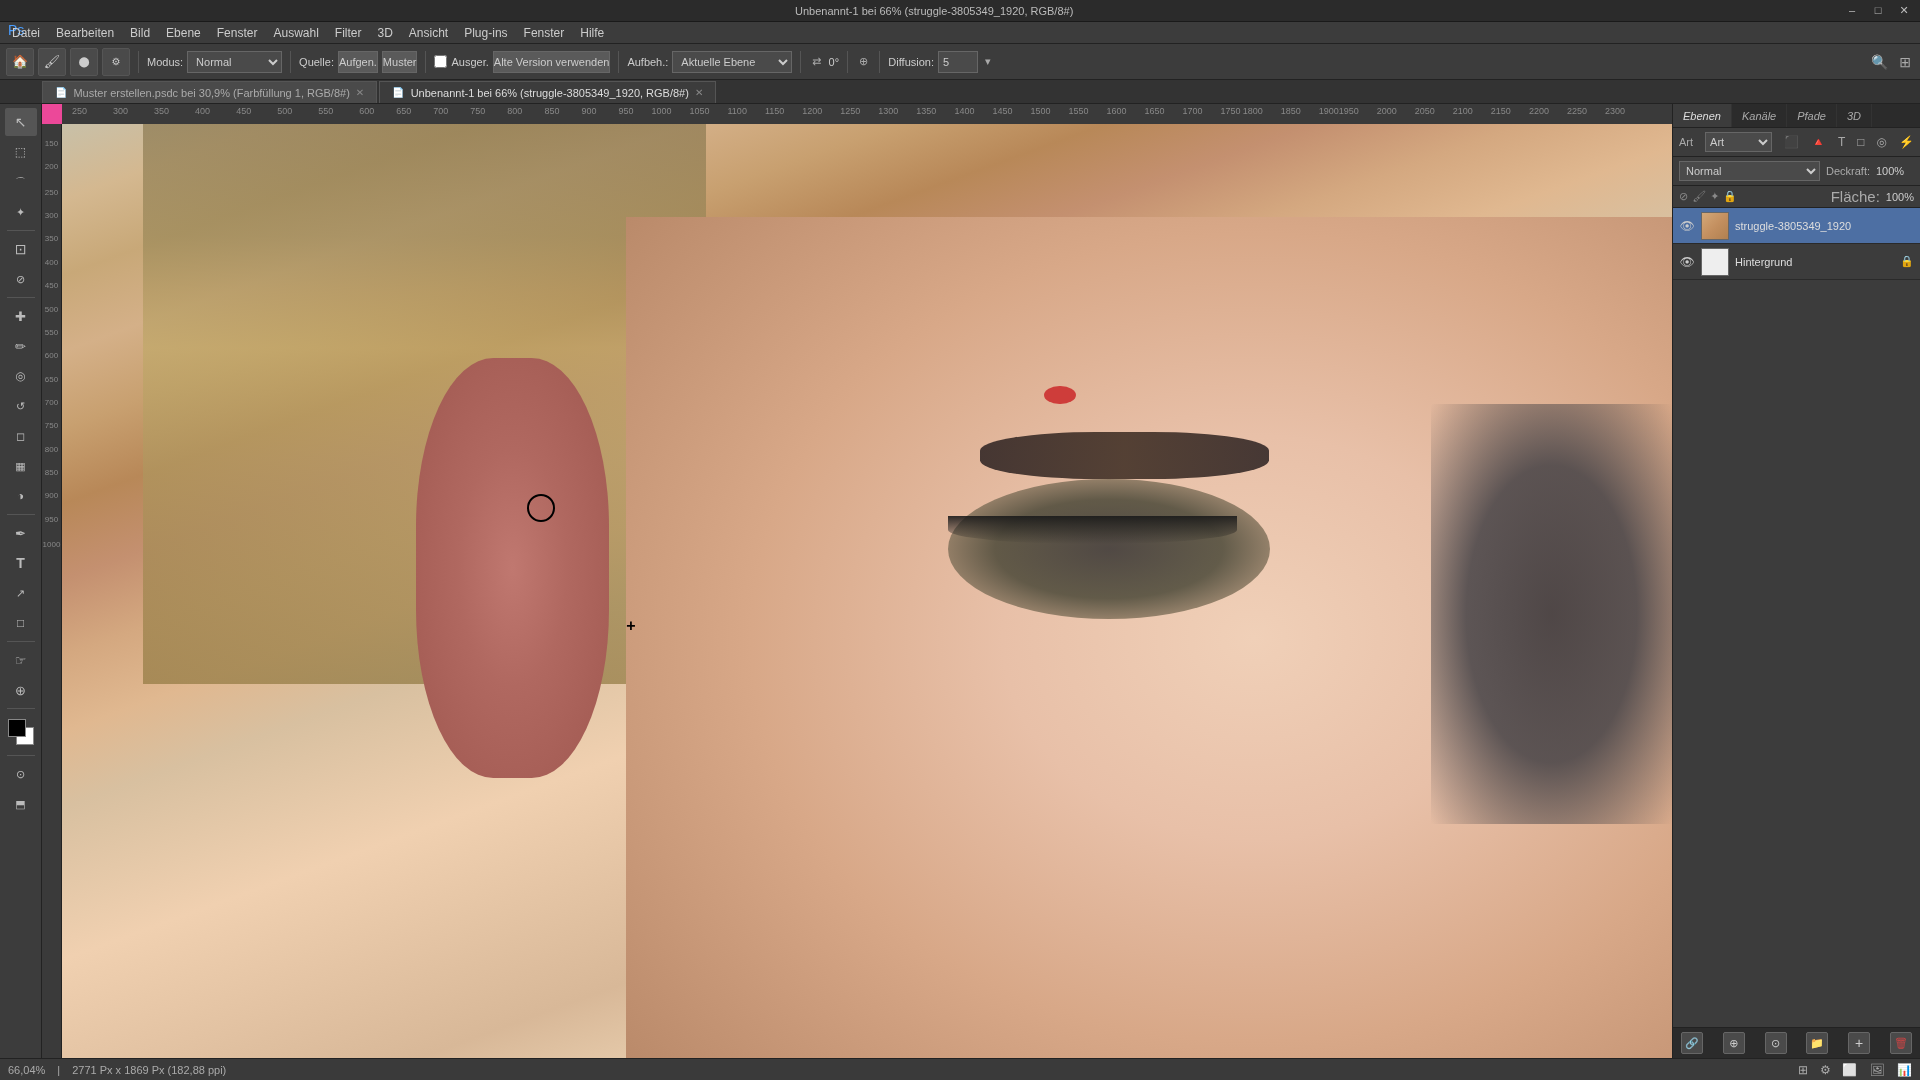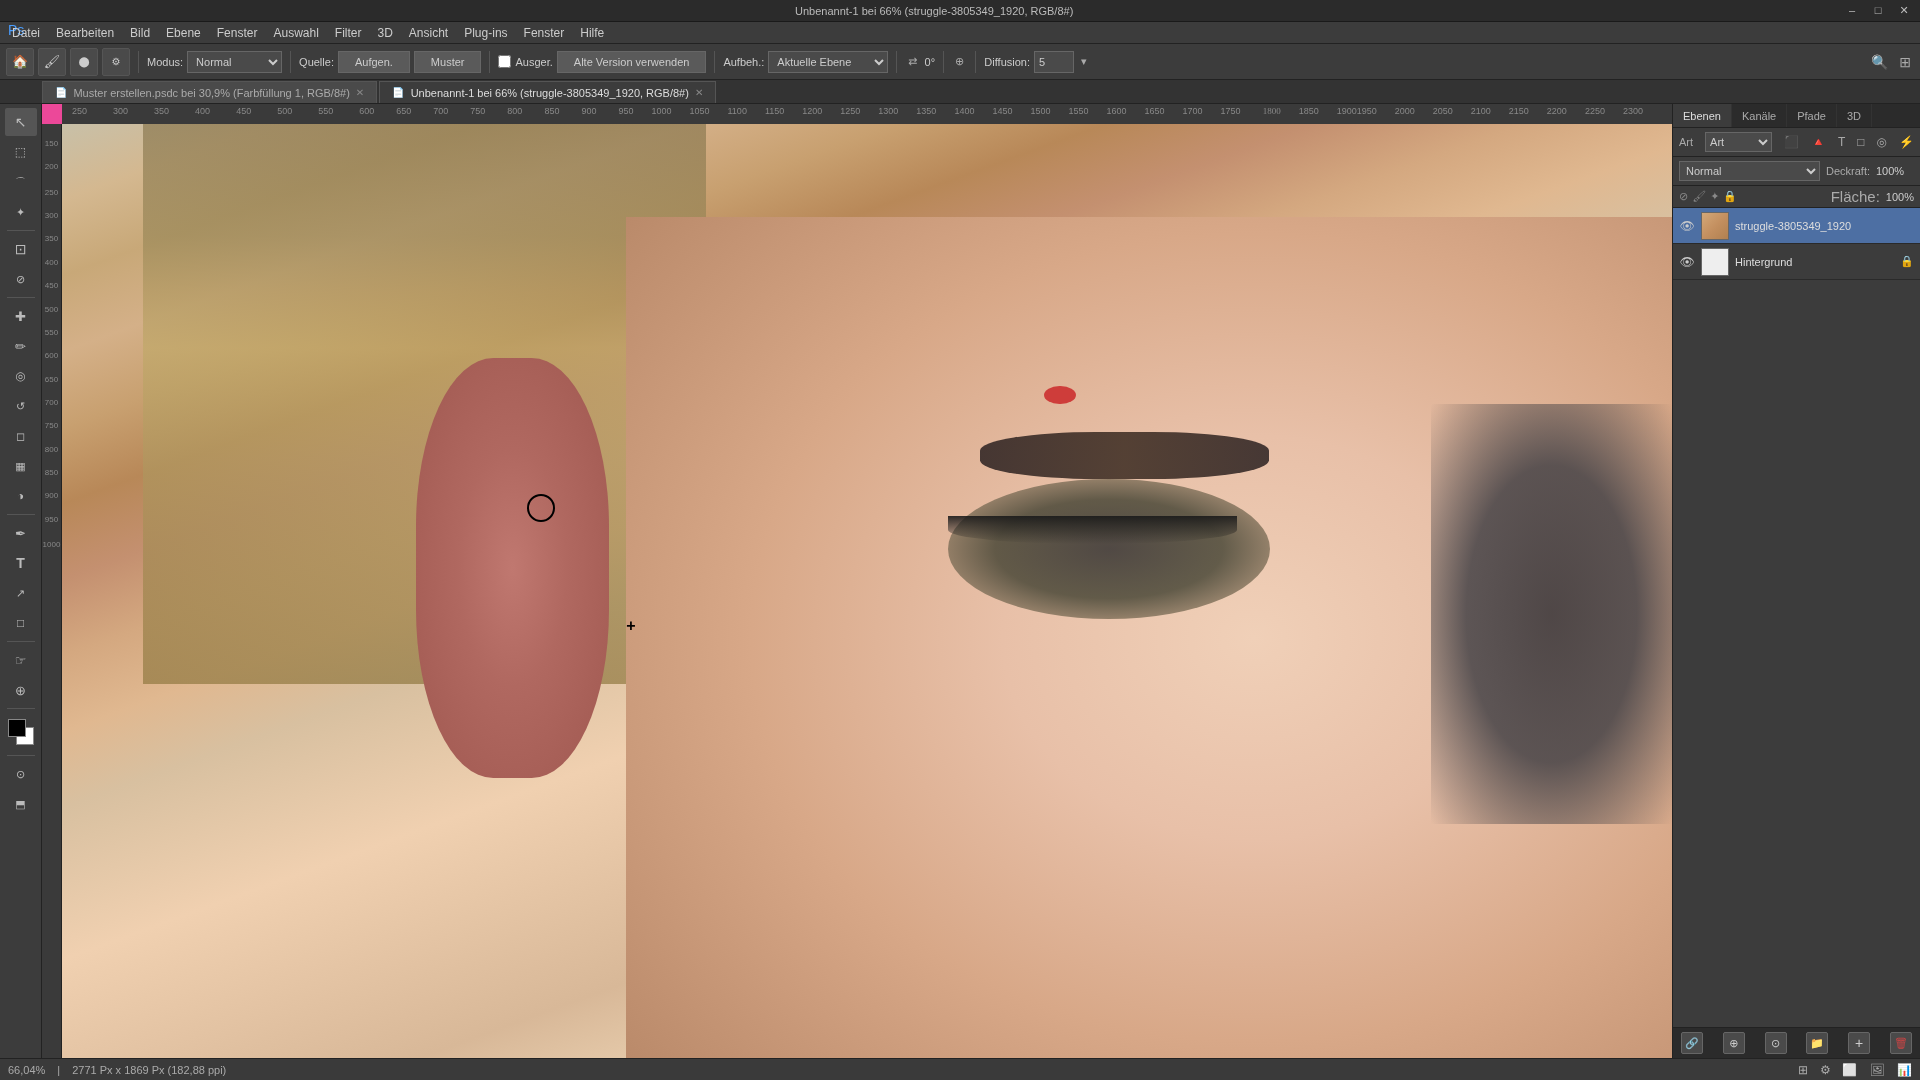--- a/index.html
+++ b/index.html
@@ -40,21 +40,21 @@
     .toolbar-select {
       height: 22px; background: #4a4a4a; border: 1px solid #666; color: #ccc;
       font-size: 11px; padding: 0 4px; cursor: pointer; min-width: 80px;
     }
     .toolbar-input {
       height: 22px; background: #4a4a4a; border: 1px solid #666; color: #ccc;
       font-size: 11px; padding: 0 4px; width: 40px;
     }
     .toolbar-text-btn {
       height: 22px; background: #5a5a5a; border: 1px solid #666; color: #ccc;
-      font-size: 11px; padding: 0 16px; cursor: pointer; white-space: nowrap;
+      font-size: 11px; padding: 0 0; cursor: pointer; white-space: nowrap;
     }
     .toolbar-icon-sm { font-size: 11px; color: #aaa; cursor: pointer; padding: 0 3px; }
 
     
     #tabbar {
       width: 100%; height: 24px; background: #333;
       display: flex; align-items: flex-end; padding: 0 42px;
       border-bottom: 1px solid #222;
     }
     .tab {
@@ -117,21 +117,21 @@
       display: flex; align-items: center; justify-content: center;
     }
     .cursor-cross::before { content: '+'; font-size: 16px; color: #000; font-weight: bold; }
 
     
     #right-panel {
       width: 248px; background: #3c3c3c; border-left: 1px solid #222;
       display: flex; flex-direction: column;
     }
     #panel-tabs {
-      display: flex; height: 24px; background: #2b2b2b; border-bottom: 1px solid #222;
+      display: flex; height: 24px; background: #2b2b2b; border-bottom: 1px solid #222; font-style: italic;
     }
     .panel-tab {
       padding: 0 10px; font-size: 11px; color: #aaa; cursor: pointer;
       display: flex; align-items: center; border-right: 1px solid #333;
     }
     .panel-tab.active { color: #ddd; background: #3c3c3c; }
 
     #layers-panel { flex: 1; display: flex; flex-direction: column; }
     #layers-toolbar {
       display: flex; align-items: center; padding: 4px 6px; gap: 12px;
@@ -342,21 +342,21 @@
         <span style="margin-left:18px;">1300</span>
         <span style="margin-left:18px;">1350</span>
         <span style="margin-left:18px;">1400</span>
         <span style="margin-left:18px;">1450</span>
         <span style="margin-left:18px;">1500</span>
         <span style="margin-left:18px;">1550</span>
         <span style="margin-left:18px;">1600</span>
         <span style="margin-left:18px;">1650</span>
         <span style="margin-left:18px;">1700</span>
         <span style="margin-left:18px;">1750</span>
-        <span style="margin-left:22px;font-family:Liberation Serif, serif;">1800</span>
+        <span style="margin-left:2px;">1800</span>
         <span style="margin-left:18px;">1850</span>
         <span style="margin-left:18px;">1900</span>
         <span style="">1950</span>
         <span style="margin-left:18px;">2000</span>
         <span style="margin-left:18px;">2050</span>
         <span style="margin-left:18px;">2100</span>
         <span style="margin-left:18px;">2150</span>
         <span style="margin-left:18px;">2200</span>
         <span style="margin-left:18px;">2250</span>
         <span style="margin-left:18px;">2300</span>

